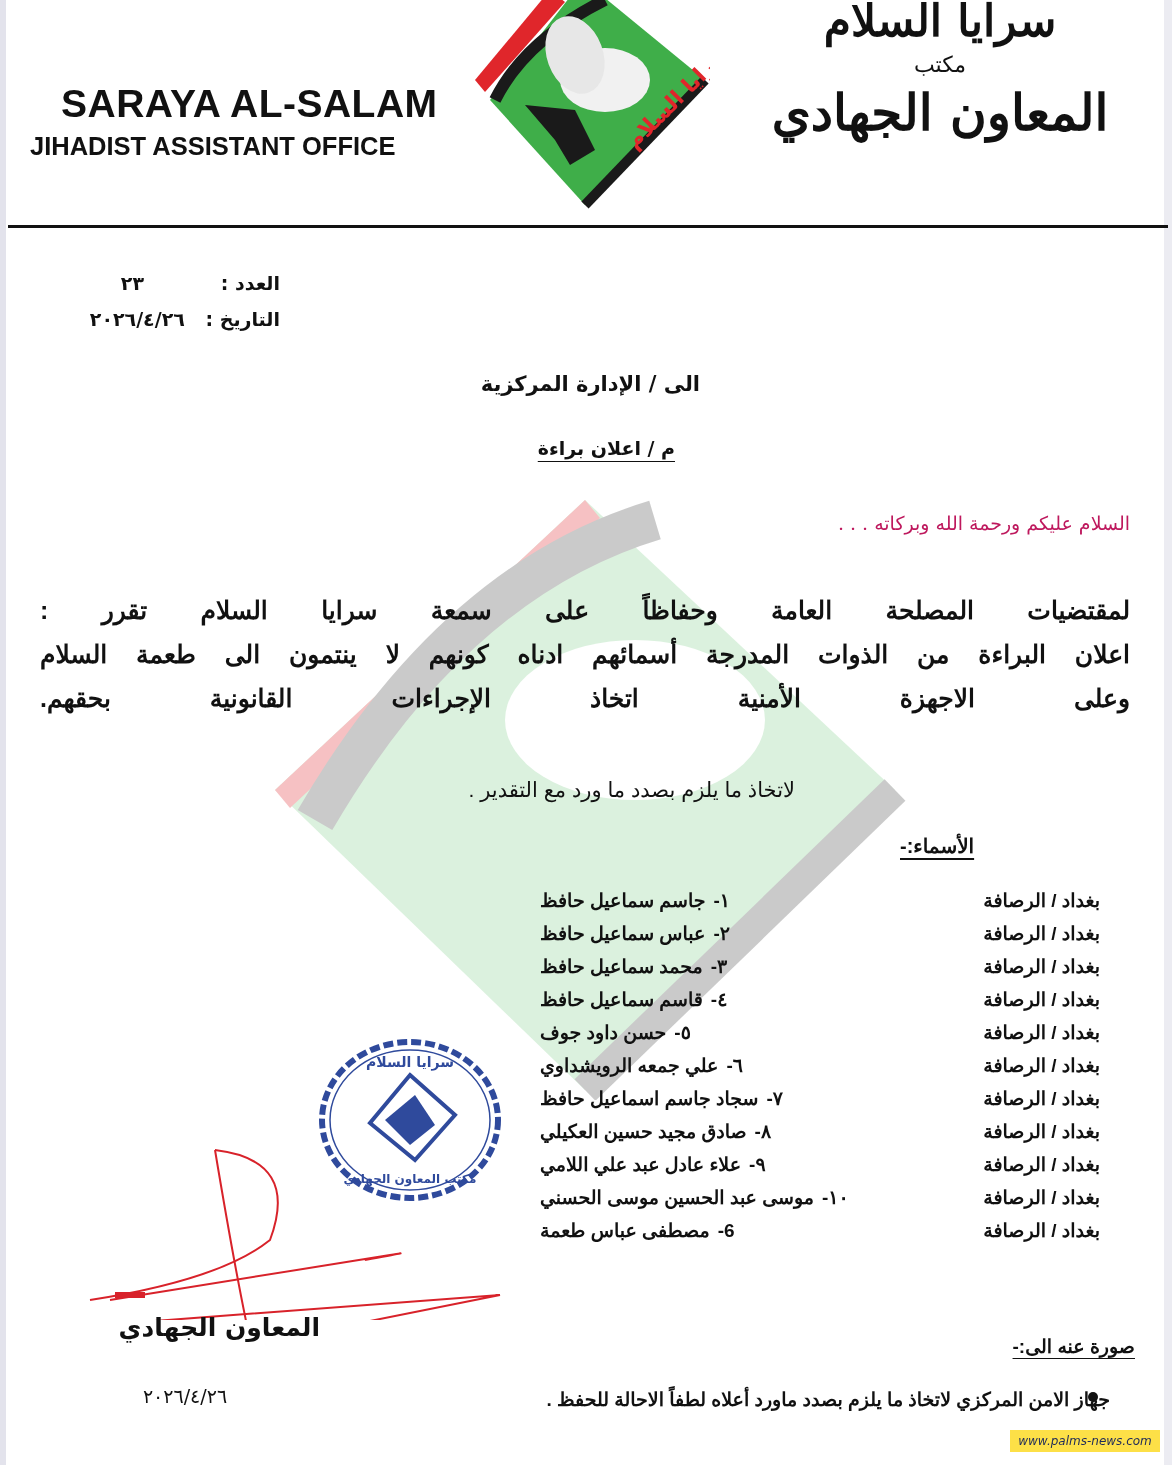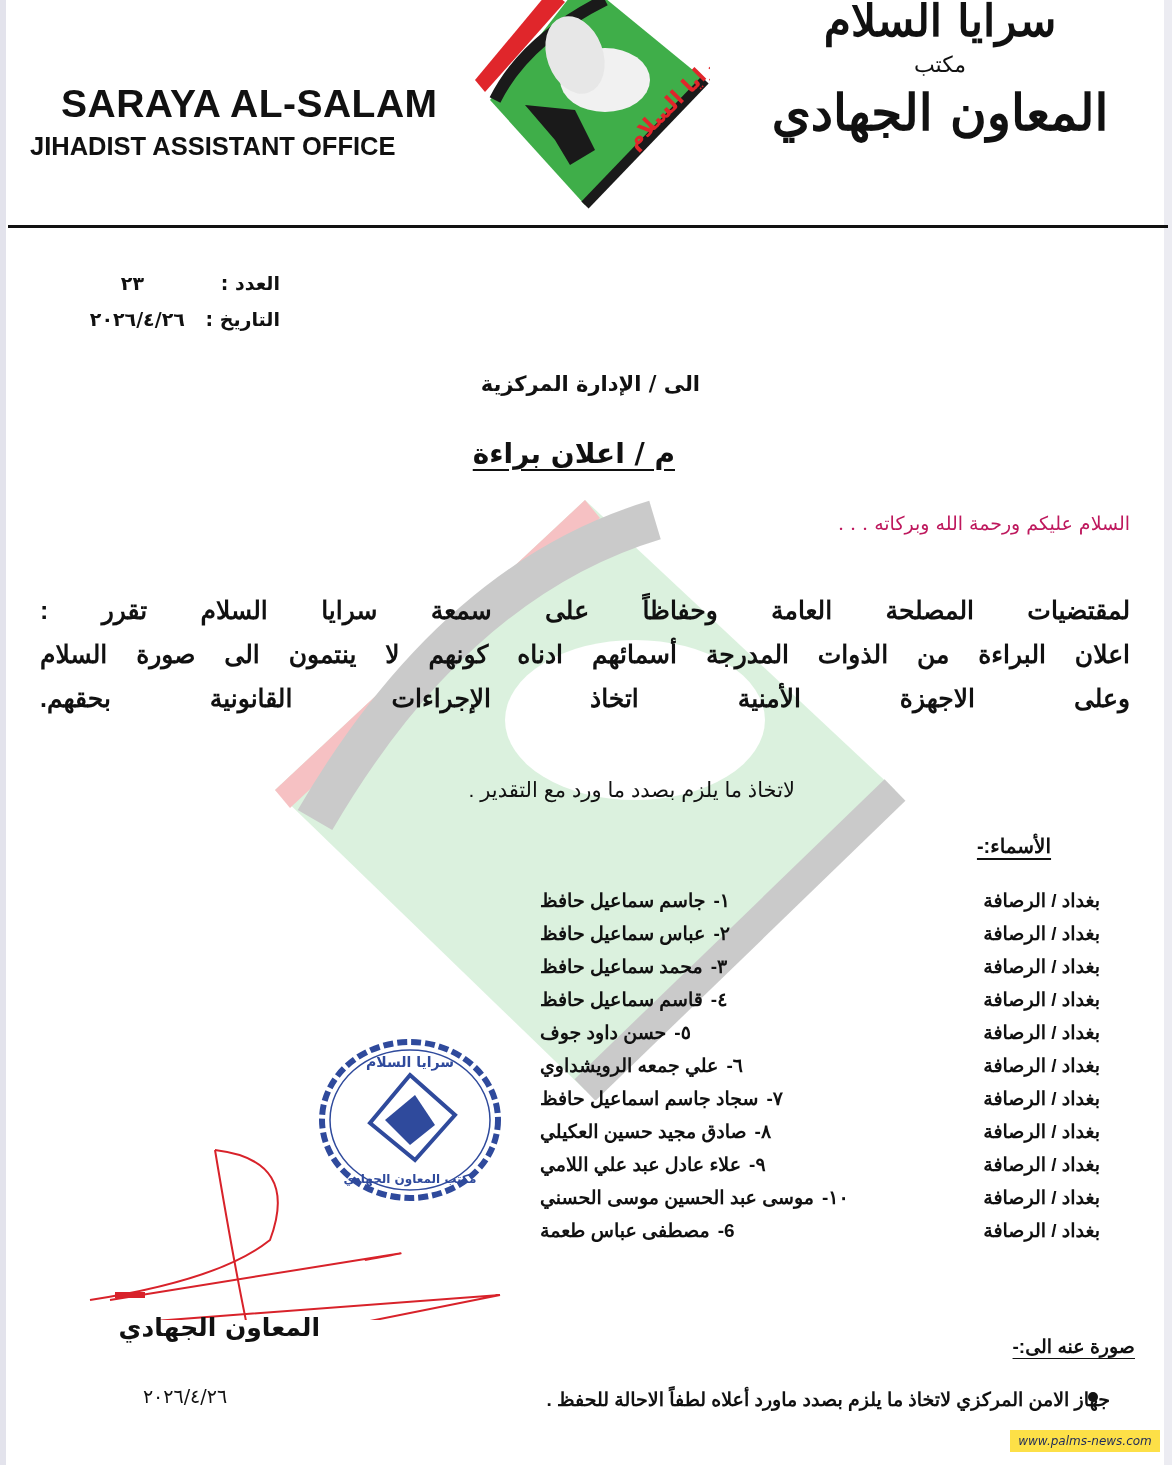--- a/index.html
+++ b/index.html
@@ -25,29 +25,29 @@
   
   .meta { position: absolute; direction: rtl; font-family: "DejaVu Sans", sans-serif; font-weight: bold; font-size: 19px; color: #111; }
   .meta .lbl { display: inline-block; }
   .meta .val { display: inline-block; margin-right: 14px; }
   .meta-num { left: 60px; top: 272px; width: 220px; text-align: right; }
   .meta-num .val { margin-right: 70px; }
   .meta-date { left: 60px; top: 308px; width: 220px; text-align: right; }
 
   .rtl { direction: rtl; }
   .to-line { position: absolute; left: 400px; top: 372px; width: 300px; text-align: right; font-weight: bold; font-size: 21px; }
-  .subject { position: absolute; left: 400px; top: 437px; width: 275px; text-align: right; font-weight: bold; font-size: 28px; }
+  .subject { position: absolute; left: 400px; top: 437px; width: 275px; text-align: right; font-weight: bold; font-size: 19px; }
   .subject span { text-decoration: underline; text-underline-offset: 6px; }
   .greeting { position: absolute; left: 700px; top: 512px; width: 430px; text-align: right; font-family: "DejaVu Serif", serif; font-size: 19px; color: #be185d; }
 
   .body-para { position: absolute; left: 40px; top: 588px; width: 1090px; text-align: justify; text-align-last: justify; font-family: "Liberation Sans", sans-serif; font-weight: bold; font-size: 25px; line-height: 44px; }
   .body-para div { text-align: justify; text-align-last: justify; }
   .closing { position: absolute; left: 380px; top: 778px; width: 415px; text-align: right; font-family: "Liberation Sans", sans-serif; font-weight: normal; font-size: 21px; }
 
-  .names-heading { position: absolute; left: 900px; top: 834px; width: 228px; text-align: center; font-family: "Liberation Sans", sans-serif; font-weight: bold; font-size: 20px; text-decoration: underline; text-underline-offset: 5px; }
+  .names-heading { position: absolute; left: 900px; top: 834px; width: 228px; text-align: left; font-family: "Liberation Sans", sans-serif; font-weight: bold; font-size: 20px; text-decoration: underline; text-underline-offset: 5px; }
   .names { position: absolute; left: 540px; top: 884px; width: 560px; }
   .name-row { display: flex; flex-direction: row-reverse; justify-content: space-between; height: 33px; line-height: 33px; font-family: "Liberation Sans", sans-serif; font-weight: bold; font-size: 19px; }
   .name-row .nm { text-align: right; }
   .name-row .num { display: inline-block; margin-left: 8px; }
   .name-row .loc { width: 160px; text-align: right; }
 
   
   .watermark { position: absolute; left: 255px; top: 460px; width: 660px; height: 640px; opacity: 0.28; }
 
   
@@ -106,21 +106,21 @@
     <span class="lbl">التاريخ :</span>
     <span class="val">٢٠٢٦/٤/٢٦</span>
   </div>
 
   <div class="to-line rtl">الى / الإدارة المركزية</div>
   <div class="subject rtl"><span>م / اعلان براءة</span></div>
   <div class="greeting rtl">السلام عليكم ورحمة الله وبركاته . . .</div>
 
   <div class="body-para rtl">
     <div>لمقتضيات المصلحة العامة وحفاظاً على سمعة سرايا السلام تقرر :</div>
-    <div>اعلان البراءة من الذوات المدرجة أسمائهم ادناه كونهم لا ينتمون الى صورة السلام</div>
+    <div>اعلان البراءة من الذوات المدرجة أسمائهم ادناه كونهم لا ينتمون الى طعمة السلام</div>
     <div>وعلى الاجهزة الأمنية اتخاذ الإجراءات القانونية بحقهم.</div>
   </div>
 
   <div class="closing rtl">لاتخاذ ما يلزم بصدد ما ورد مع التقدير .</div>
 
   <div class="names-heading rtl">الأسماء:-</div>
 
   <div class="names rtl">
     <div class="name-row">
         <span class="nm"><span class="num">١-</span><span>جاسم سماعيل حافظ</span></span>

